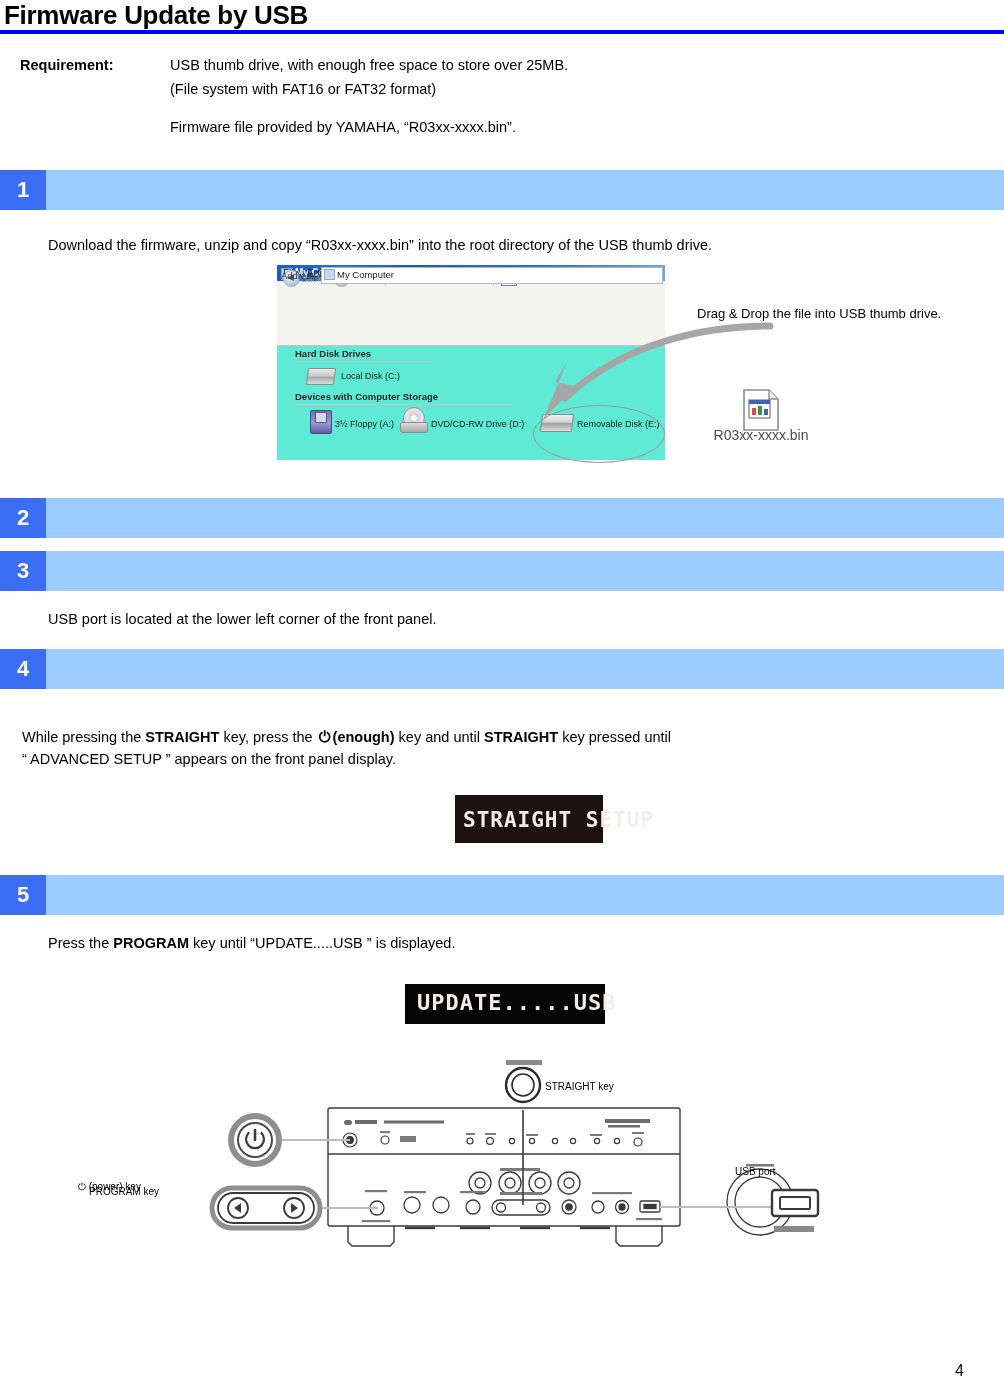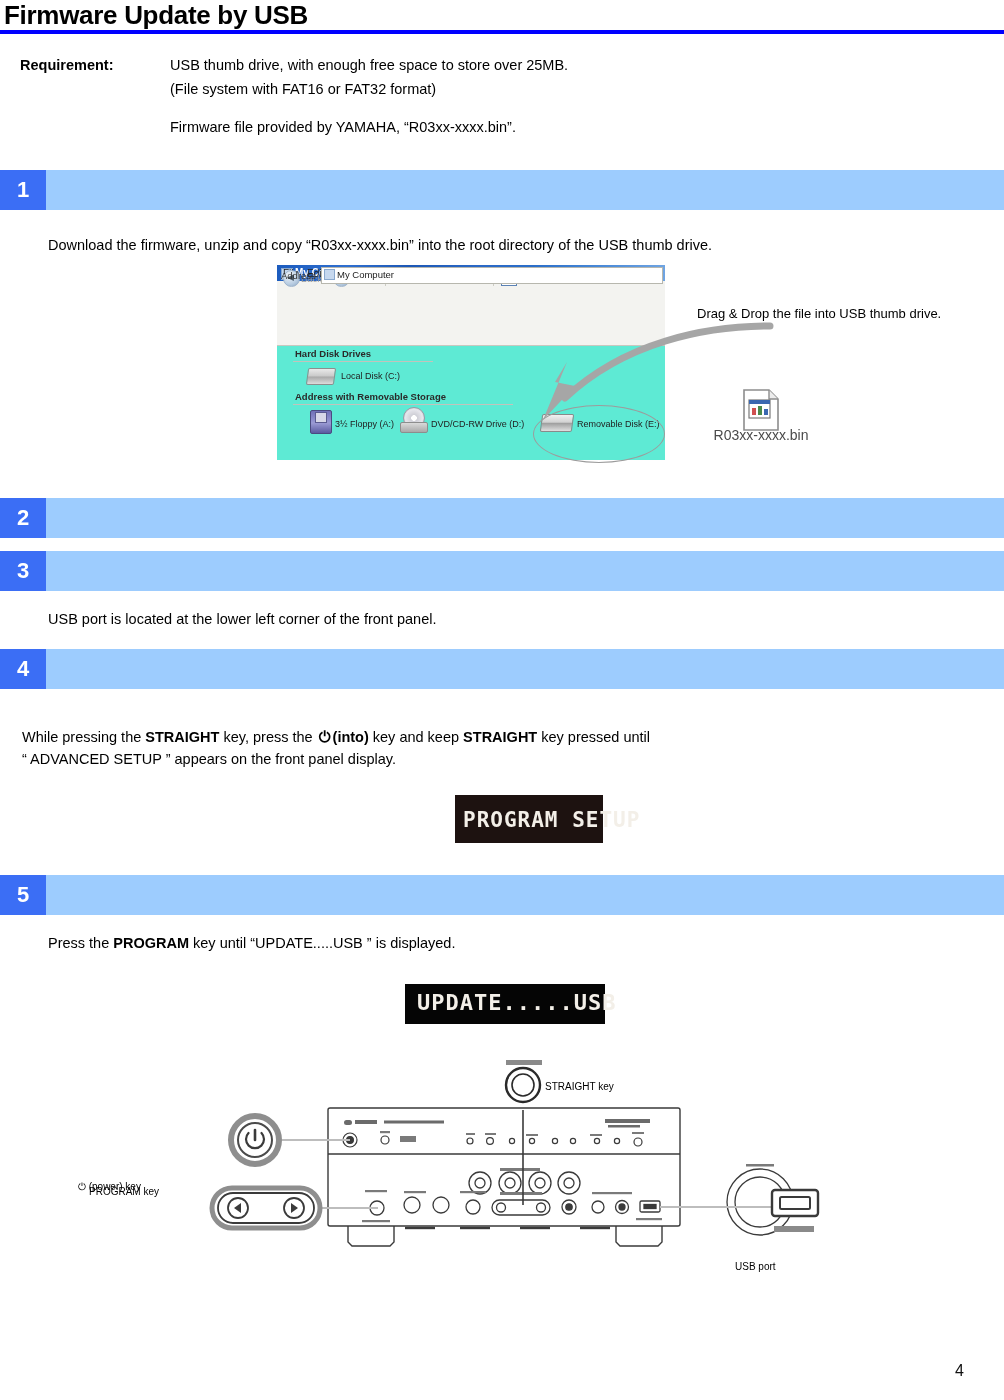--- a/index.html
+++ b/index.html
@@ -366,21 +366,21 @@
   }
   .callout-text {
     position: absolute;
     font-size: 10px;
     white-space: nowrap;
     color: #000;
   }
   .callout-power { left: 78px; top: 1137px; margin-top: 44px; }
   .callout-program { left: 89px; top: 1186px; }
   .callout-straight { left: 545px; top: 1081px; }
-  .callout-usb { left: 735px; top: 1261px; }
+  .callout-usb { left: 735px; top: 1166px; }
 
   
   .page-num {
     position: absolute;
     left: 955px; top: 1362px;
     font-size: 16px;
     color: #111;
   }
 </style>
 </head>
@@ -436,21 +436,21 @@
   <div class="addr-field"></div>
   <div class="addr-ico"></div>
   <div class="addr-txt">My Computer</div>
 
   <div class="exp-content">
     <div class="grp-head" style="left:18px; top:2px">Hard Disk Drives</div>
     <div class="grp-rule" style="left:16px; top:15px; width:140px"></div>
     <div class="ico-hdd" style="left:30px; top:22px"></div>
     <div class="drive-label" style="left:64px; top:25px">Local Disk (C:)</div>
 
-    <div class="grp-head" style="left:18px; top:45px">Address with Removable Storage</div>
+    <div class="grp-head" style="left:18px; top:45px">Devices with Computer Storage</div>
     <div class="grp-rule" style="left:16px; top:58px; width:220px"></div>
 
     <div class="ico-floppy-body" style="left:33px; top:64px"></div>
     <div class="ico-floppy-shut" style="left:38px; top:66px"></div>
     <div class="drive-label" style="left:58px; top:73px">3½ Floppy (A:)</div>
 
     <div class="ico-cd-disc" style="left:126px; top:61px"></div>
     <div class="ico-cd-base" style="left:123px; top:76px"></div>
     <div class="drive-label" style="left:154px; top:73px">DVD/CD-RW Drive (D:)</div>
 
@@ -487,25 +487,25 @@
 <div class="step-banner step3-banner">
   <div class="step-num">3</div>
   <div class="step-banner-title"></div>
 </div>
 <div class="body-text step3-text">USB port is located at the lower left corner of the front panel.</div>
 
 <div class="step-banner step4-banner">
   <div class="step-num">4</div>
   <div class="step-banner-title"></div>
 </div>
-<div class="body-text step4-text-l1"><span>While pressing the </span><b class="k">STRAIGHT</b><span> key, press the </span><span class="pwr-glyph">⏻</span><b class="k">(into)</b><span> key and keep </span><b class="k">STRAIGHT</b><span> key pressed until</span></div>
+<div class="body-text step4-text-l1"><span>While pressing the </span><b class="k">STRAIGHT</b><span> key, press the </span><span class="pwr-glyph">⏻</span><b class="k">(enough)</b><span> key and until </span><b class="k">STRAIGHT</b><span> key pressed until</span></div>
 <div class="body-text step4-text-l2">“ ADVANCED SETUP ” appears on the front panel display.</div>
 
 <div class="led-panel led-adv">
-  <div class="led-text led-adv-text">PROGRAM SETUP</div>
+  <div class="led-text led-adv-text">STRAIGHT SETUP</div>
 </div>
 
 <div class="step-banner step5-banner">
   <div class="step-num">5</div>
   <div class="step-banner-title"></div>
 </div>
 <div class="body-text step5-text"><span>Press the </span><b class="k">PROGRAM</b><span> key until “UPDATE.....USB ” is displayed.</span></div>
 
 <div class="led-panel led-upd">
   <div class="led-text led-upd-text">UPDATE.....USB</div>

